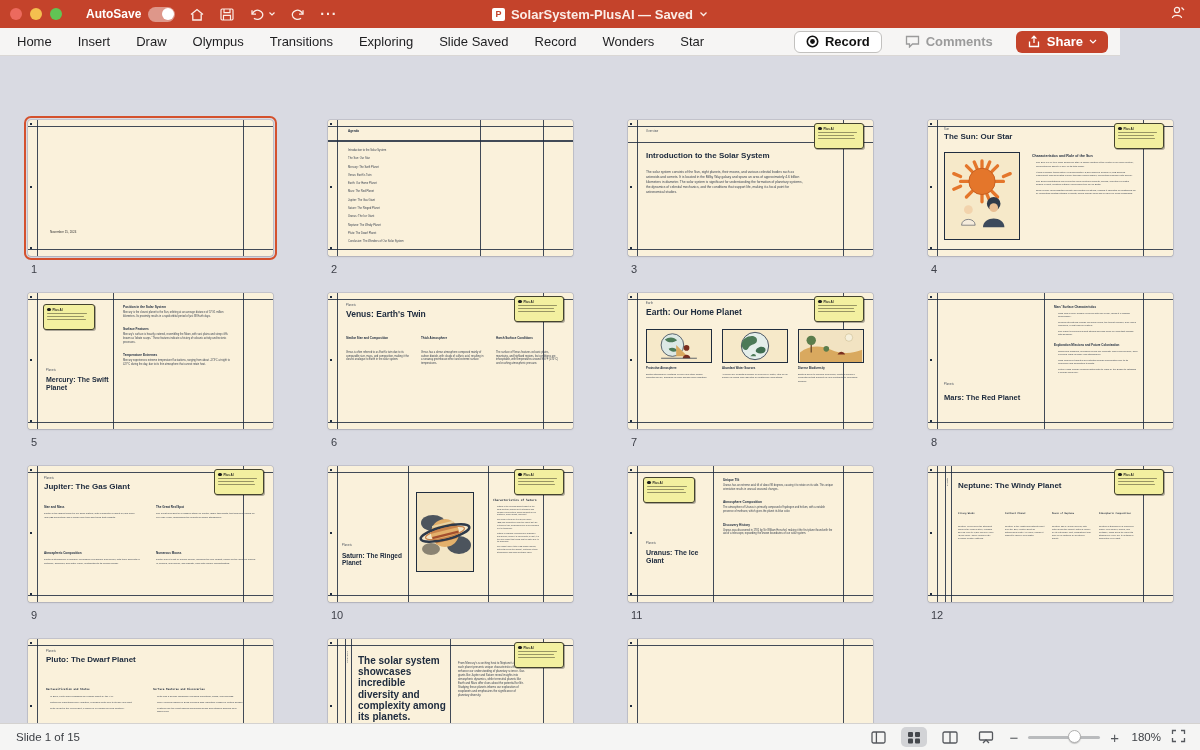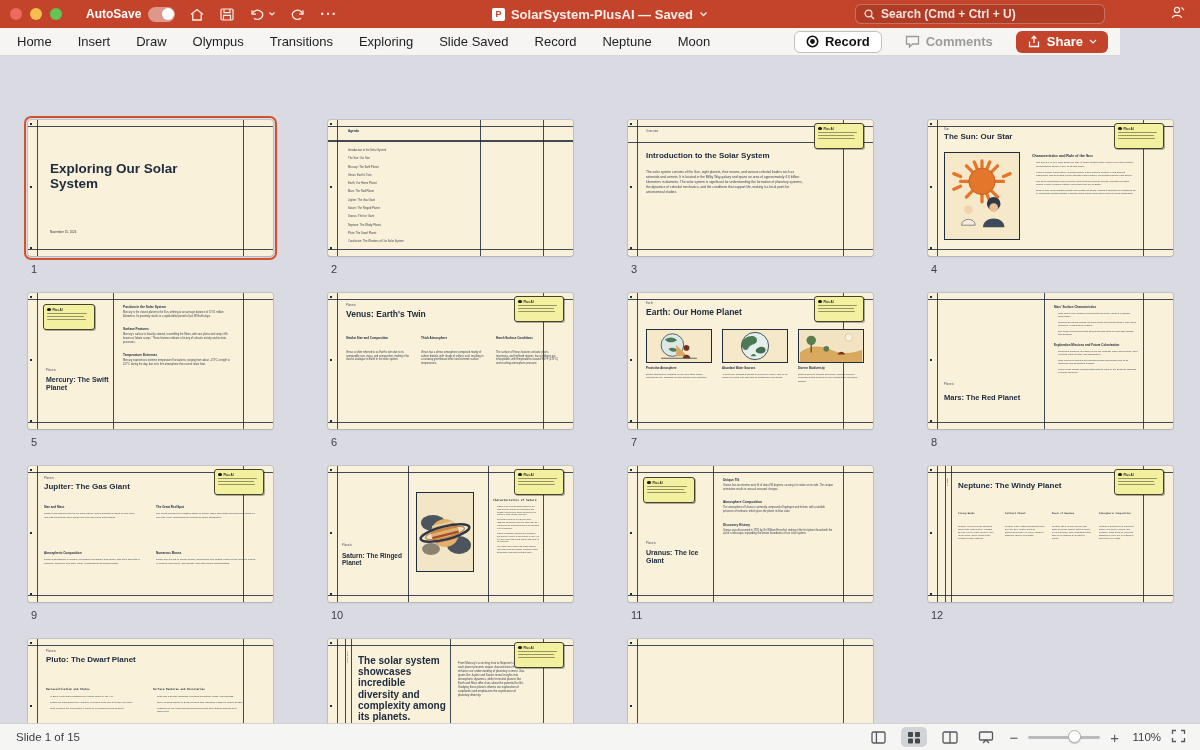--- a/index.html
+++ b/index.html
@@ -115,47 +115,40 @@
       </svg>
     </span>
   <span class="tb-ico" style="color:#FBEDE7;font-size:14px;letter-spacing:1px;font-weight:700">···</span>
   <div class="doc-title">
     <span class="ppt-ico">P</span>
     <span>SolarSystem-PlusAI — Saved</span>
     <svg width="9" height="6" viewBox="0 0 9 6" fill="none" stroke="#FBEDE7" stroke-width="1.3">
         <path d="M1.5 1.5 4.5 4.5 7.5 1.5"></path>
       </svg>
   </div>
-  <div class="search-pill">
-    <svg width="11" height="11" viewBox="0 0 11 11" fill="none" stroke="rgba(255,255,255,.85)" stroke-width="1.3">
-        <circle cx="4.5" cy="4.5" r="3.4"></circle>
-        <path d="M7.2 7.2 10 10"></path>
-      </svg>
-    <span>Search (Cmd + Ctrl + U)</span>
-  </div>
   <span class="account">
     <svg width="17" height="17" viewBox="0 0 17 17" fill="none" stroke="#FBEDE7" stroke-width="1.2">
         <circle cx="8" cy="6" r="2.6"></circle>
         <path d="M3.4 14c.6-3.4 8.6-3.4 9.2 0"></path>
         <path d="M12.5 3.5l2.5 2.5"></path>
       </svg></span>
 </div>
 
 <div class="ribbon">
   <div class="tabs" id="tabs">
       <span class="tab">Home</span>
       <span class="tab">Insert</span>
       <span class="tab">Draw</span>
       <span class="tab">Olympus</span>
       <span class="tab">Transitions</span>
       <span class="tab">Exploring</span>
       <span class="tab">Slide Saved</span>
       <span class="tab">Record</span>
-      <span class="tab">Neptune</span>
-      <span class="tab">Moon</span>
+      <span class="tab">Wonders</span>
+      <span class="tab">Star</span>
     </div>
   <div class="ribbon-right">
     <div class="pill rec">
       <svg width="13" height="13" viewBox="0 0 13 13">
           <circle cx="6.5" cy="6.5" r="5.2" fill="none" stroke="#111" stroke-width="1.6"></circle>
           <circle cx="6.5" cy="6.5" r="2.4" fill="#111"></circle>
         </svg>
       <span>Record</span>
     </div>
     <div class="pill cmt">
@@ -180,21 +173,20 @@
 <div class="canvas" id="canvas">
     <div class="thumb" style="left:28px;top:64px">
       <div class="slide sel">
         <i class="hl" style="top:6px"></i>
         <i class="hl" style="top:129px"></i>
         <i class="vl" style="left:9px"></i>
         <i class="vl" style="left:215px"></i>
         <i class="dot" style="top:3px"></i>
         <i class="dot" style="top:66px"></i>
         <i class="dot" style="top:127px"></i>
-        <div class="ttl" style="left:22px;top:42px;width:160px;font-size:13.5px">Exploring Our Solar System</div>
         <div class="bd" style="position:absolute;left:22px;top:110px;font-size:3px;color:#333">November 15, 2024</div>
       </div>
       <div class="num">1</div>
     </div>
     <div class="thumb" style="left:328px;top:64px">
       <div class="slide">
         <i class="hl" style="top:6px"></i>
         <i class="hl" style="top:129px"></i>
         <i class="vl" style="left:9px"></i>
         <i class="vl" style="left:215px"></i>
@@ -684,19 +676,19 @@
       <svg width="16" height="14" viewBox="0 0 16 14" fill="none" stroke="#55585D" stroke-width="1.3">
           <rect x="1.5" y="2" width="13" height="8" rx="1"></rect>
           <path d="M5 13l3-3 3 3"></path>
         </svg>
       </span>
     <span class="zbtn">−</span>
     <span class="zslider">
         <span class="zknob"></span>
       </span>
     <span class="zbtn">+</span>
-    <span style="min-width:32px;text-align:right;">110%</span>
+    <span style="min-width:32px;text-align:right;">180%</span>
     <span>
       <svg width="15" height="14" viewBox="0 0 15 14" fill="none" stroke="#55585D" stroke-width="1.3">
           <path d="M1.5 5V1.5H5M10 1.5h3.5V5M13.5 9v3.5H10M5 12.5H1.5V9"></path>
         </svg></span>
   </div>
 </div>
 
 </body></html>

